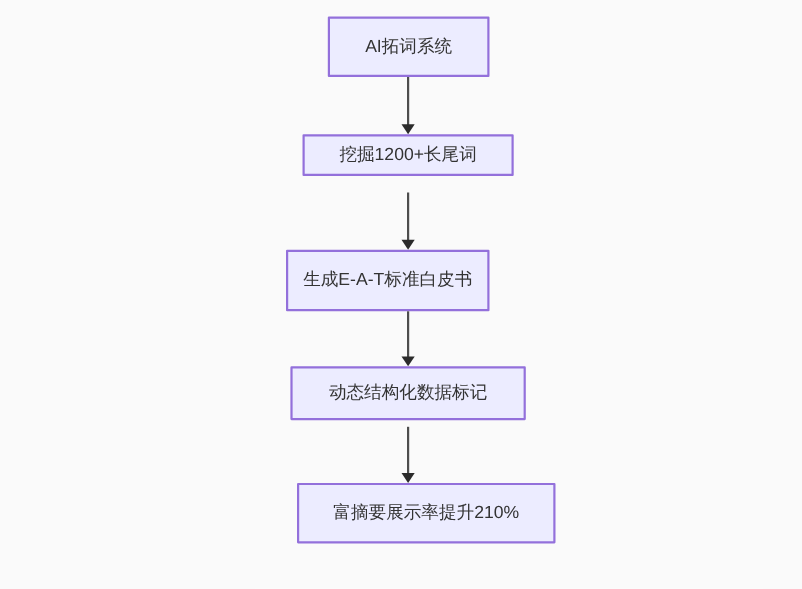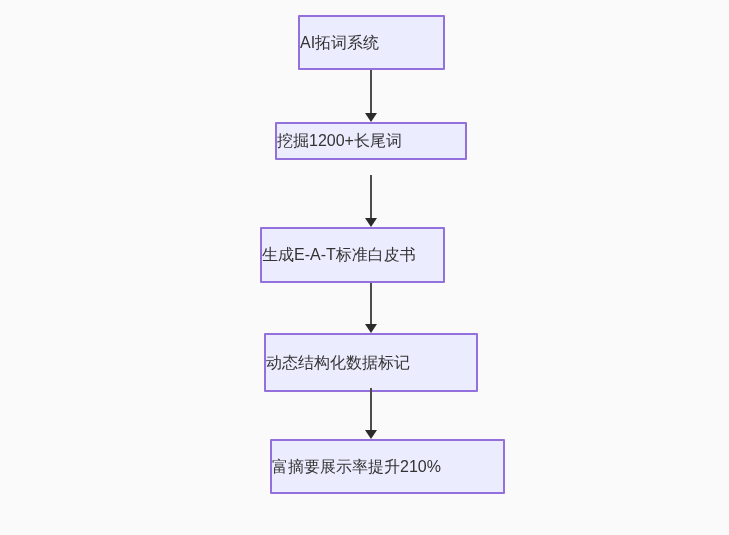--- a/index.html
+++ b/index.html
@@ -18,28 +18,28 @@
     position: absolute;
     box-sizing: border-box;
     background: #ECECFF;
     border: 2px solid #9370DB;
     border-radius: 1px;
     color: #333333;
     font-size: 16px;
     line-height: 1;
     display: flex;
     align-items: center;
-    justify-content: flex-start;
+    justify-content: center;
     text-align: center;
     white-space: nowrap;
   }
   .node-1 { left: 298px; top: 15px;  width: 147px; height: 55px; }
   .node-2 { left: 275px; top: 122px; width: 192px; height: 38px; }
   .node-3 { left: 260px; top: 227px; width: 185px; height: 56px; }
-  .node-4 { left: 264px; top: 333px; width: 214px; height: 59px; }
+  .node-4 { left: 264px; top: 333px; width: 214px; height: 49px; }
   .node-5 { left: 270px; top: 439px; width: 235px; height: 55px; }
 
   .arrow {
     position: absolute;
     left: 365px;
     width: 12px;
   }
   .arrow-a { top: 70px;  height: 52px; }
   .arrow-b { top: 175px; height: 52px; }
   .arrow-c { top: 283px; height: 50px; }

